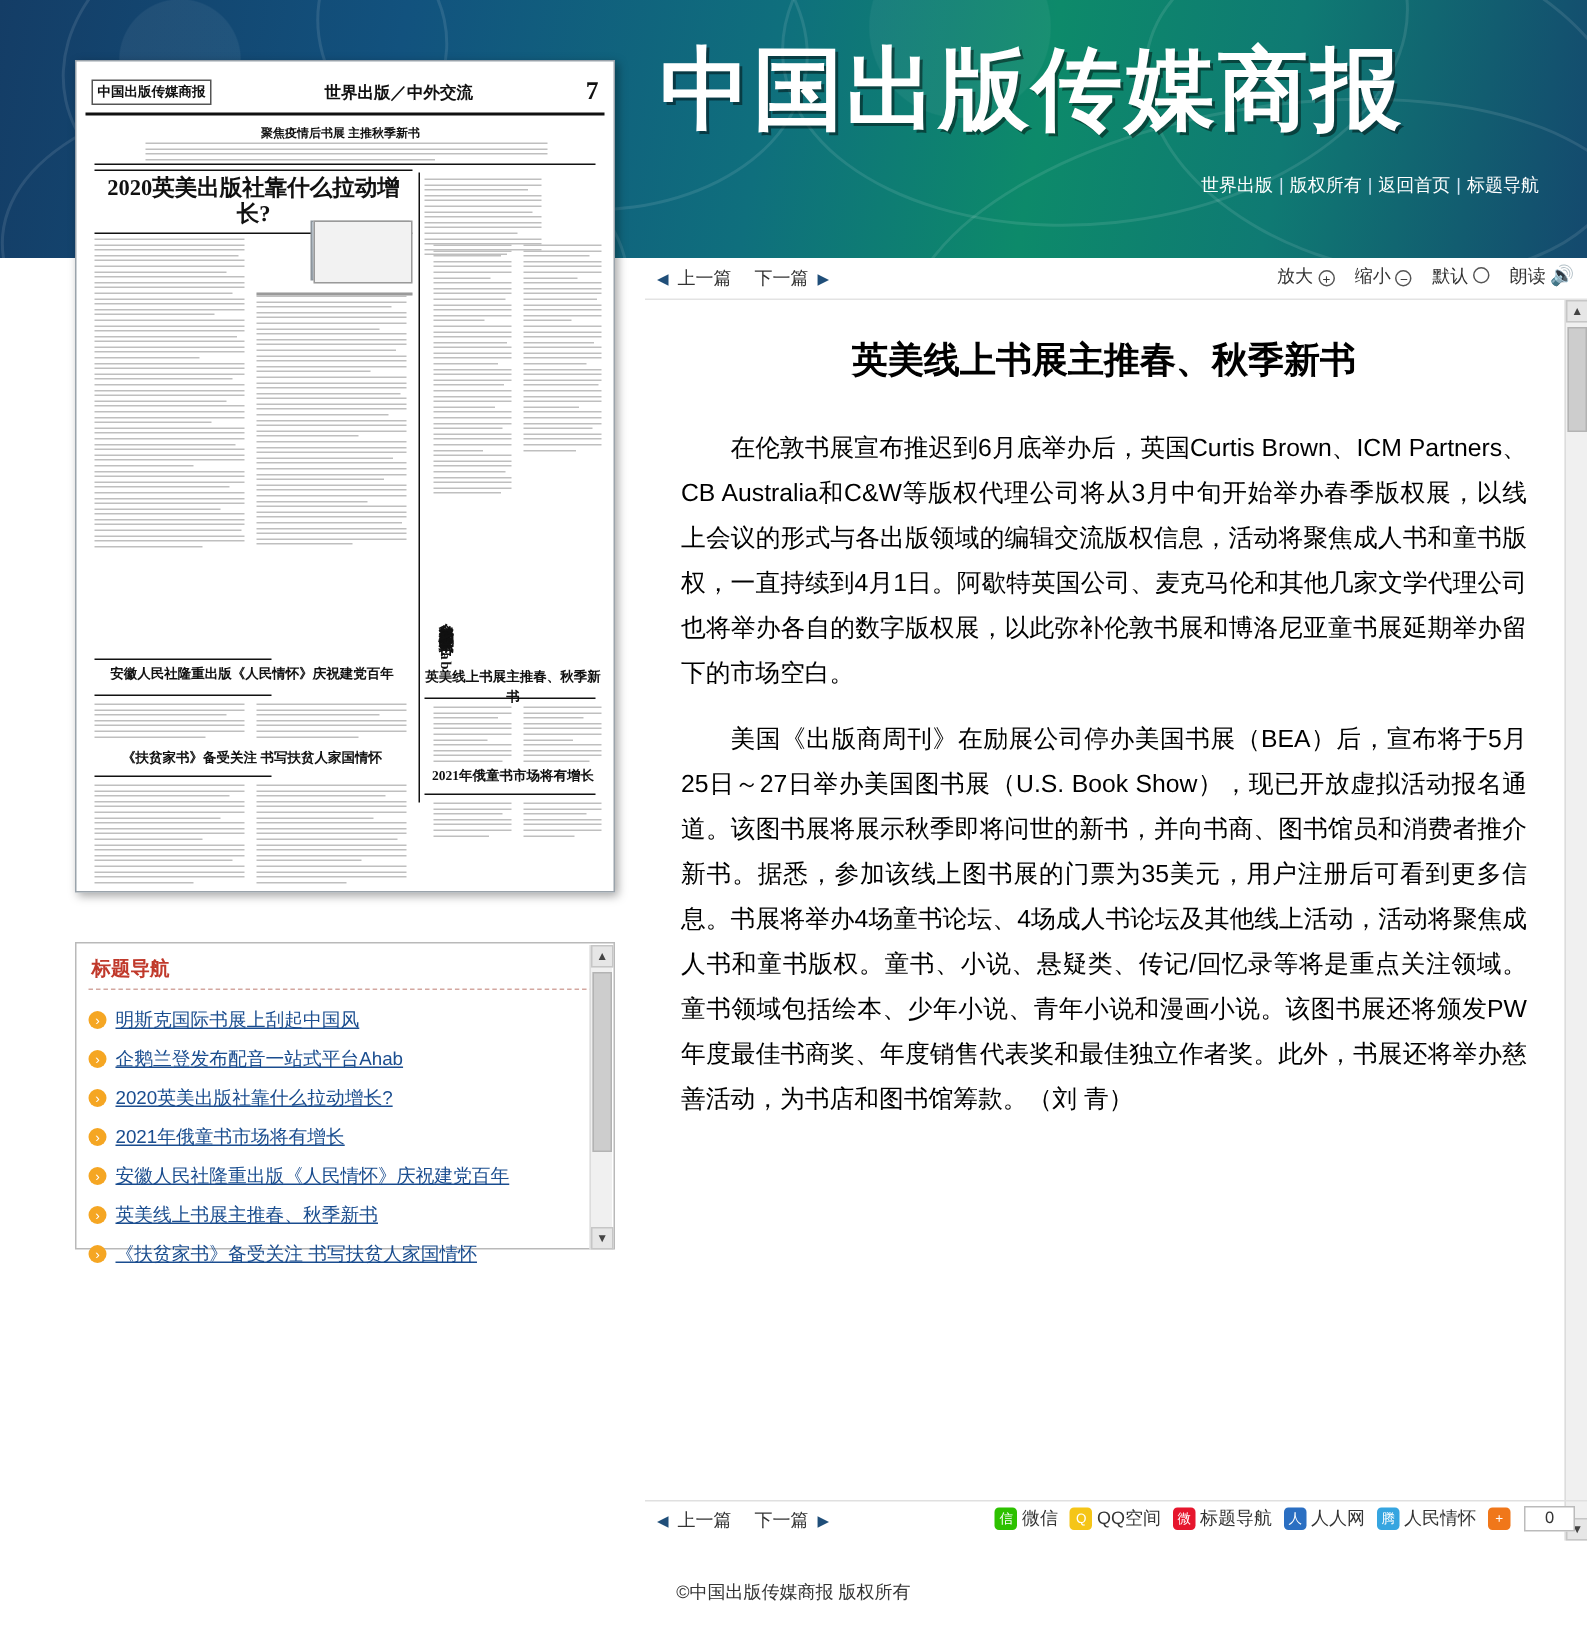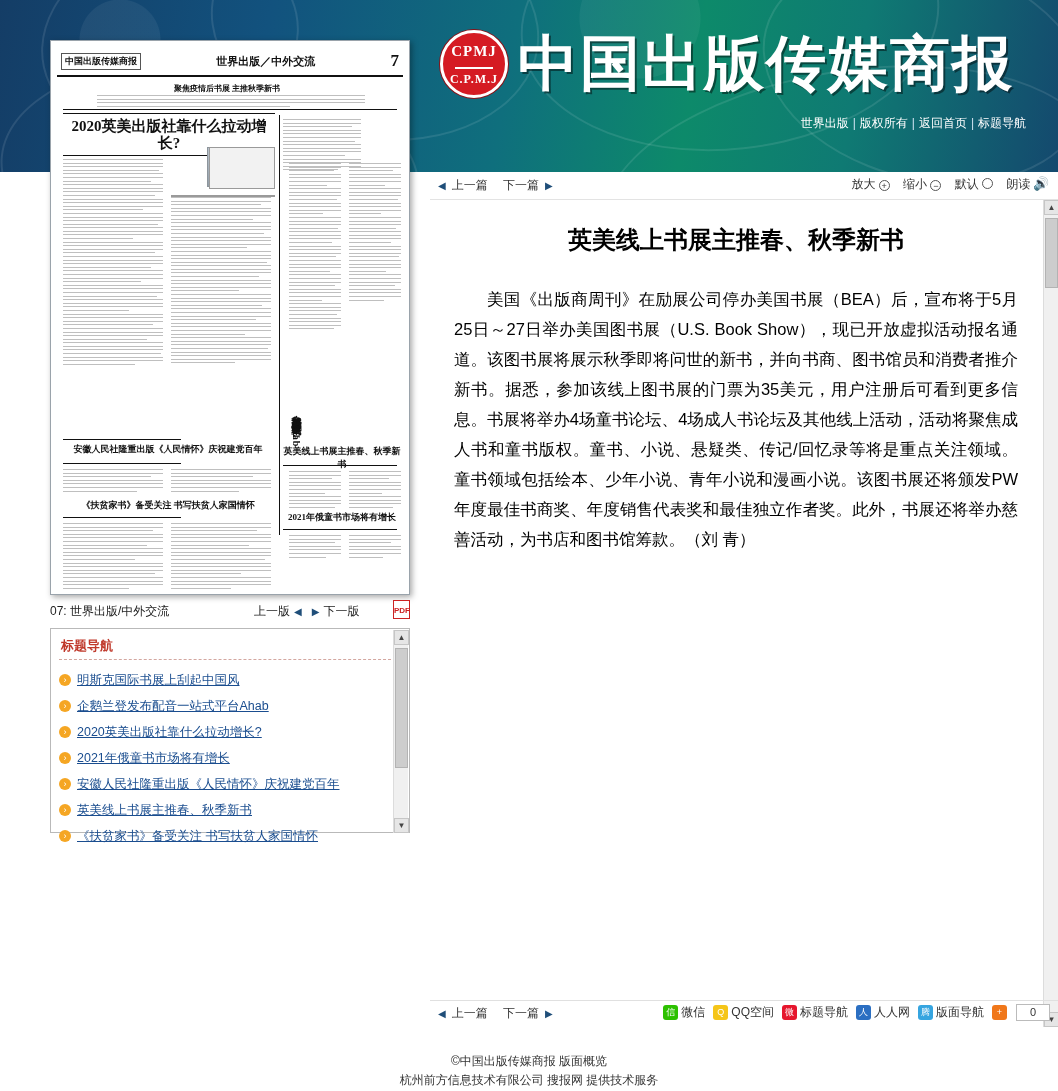--- a/index.html
+++ b/index.html
@@ -401,25 +401,20 @@
 
   <div class="topband">
     <div class="swirl s1"></div>
     <div class="swirl s2"></div>
     <div class="swirl s3"></div>
     <div class="swirl s4"></div>
     <div class="swirl s5"></div>
     <div class="swirl s6"></div>
 
     <div class="masthead">
-      <div class="logo-badge">
-        <div class="lb-top">CPMJ</div>
-        <div class="lb-bar"></div>
-        <div class="lb-bot">C.P.M.J</div>
-      </div>
       <div class="paper-title">中国出版传媒商报</div>
     </div>
 
     <div class="topnav">
       <a href="#">世界出版</a><span class="sep">|</span><a href="#">版权所有</a><span class="sep">|</span><a href="#">返回首页</a><span class="sep">|</span><a href="#">标题导航</a>
     </div>
   </div>
 
 
   <div class="readpane">
@@ -436,20 +431,21 @@
           <span class="circ">−</span></span>
         <span class="item"><span>默认</span>
           <span class="circ"></span></span>
         <span class="item"><span>朗读</span>
           <span class="spk">🔊</span></span>
       </div>
     </div>
 
     <div class="article">
       <div class="art-title">英美线上书展主推春、秋季新书</div>
+      <p class="art-p">在伦敦书展宣布推迟到6月底举办后，英国Curtis Brown、ICM Partners、CB Australia和C&amp;W等版权代理公司将从3月中旬开始举办春季版权展，以线上会议的形式与各出版领域的编辑交流版权信息，活动将聚焦成人书和童书版权，一直持续到4月1日。阿歇特英国公司、麦克马伦和其他几家文学代理公司也将举办各自的数字版权展，以此弥补伦敦书展和博洛尼亚童书展延期举办留下的市场空白。</p>
       <p class="art-p">美国《出版商周刊》在励展公司停办美国书展（BEA）后，宣布将于5月25日～27日举办美国图书展（U.S. Book Show），现已开放虚拟活动报名通道。该图书展将展示秋季即将问世的新书，并向书商、图书馆员和消费者推介新书。据悉，参加该线上图书展的门票为35美元，用户注册后可看到更多信息。书展将举办4场童书论坛、4场成人书论坛及其他线上活动，活动将聚焦成人书和童书版权。童书、小说、悬疑类、传记/回忆录等将是重点关注领域。童书领域包括绘本、少年小说、青年小说和漫画小说。该图书展还将颁发PW年度最佳书商奖、年度销售代表奖和最佳独立作者奖。此外，书展还将举办慈善活动，为书店和图书馆筹款。（刘 青）</p>
     </div>
 
     <div class="vscroll">
       <div class="up">▲</div>
       <div class="thumb"></div>
       <div class="down">▼</div>
     </div>
   </div>
 
@@ -470,21 +466,21 @@
       <span class="sh">
         <span class="ico" style="background:#e6162d">微</span>
         <span>标题导航</span>
       </span>
       <span class="sh">
         <span class="ico" style="background:#2b6fc2">人</span>
         <span>人人网</span>
       </span>
       <span class="sh">
         <span class="ico" style="background:#36a5e0">腾</span>
-        <span>版面导航</span>
+        <span>人民情怀</span>
       </span>
       <span class="sh">
         <span class="ico" style="background:#f0771a">+</span>
       </span>
       <span class="cnt">0</span>
     </div>
   </div>
 
   <div class="pageimg">
     <div class="pi-inner">
@@ -851,28 +847,20 @@
         <div class="pi-line" style="width:80%"></div>
           <div class="pi-line" style="width:100%"></div>
         <div class="pi-line" style="width:100%"></div>
           <div class="pi-line" style="width:100%"></div>
         <div class="pi-line" style="width:66%"></div>
       </div>
 
     </div>
   </div>
 
-  <div class="metarow">
-    <span class="pgname">07: 世界出版/中外交流</span>
-    <span class="pvnav">
-      <a href="#">上一版</a><span class="tri-l">◀</span>
-      &nbsp;&nbsp;<span class="tri-r">▶</span><a href="#">下一版</a>
-    </span>
-    <span class="pdf-ico">PDF</span>
-  </div>
 
   <div class="navbox">
     <div class="navbox-title">标题导航</div>
     <div class="navbox-rule"></div>
     <div class="navlist">
       <div class="li">
         <span class="bullet">›</span>
         <a href="#">明斯克国际书展上刮起中国风</a>
       </div>
       <div class="li">
@@ -901,17 +889,16 @@
       </div>
     </div>
     <div class="navscroll">
       <div class="up">▲</div>
       <div class="thumb"></div>
       <div class="down">▼</div>
     </div>
   </div>
 
   <div class="footer">
-    <div>©中国出版传媒商报 版面概览</div>
-    <div>杭州前方信息技术有限公司 搜报网 提供技术服务</div>
+    <div>©中国出版传媒商报 版权所有</div>
   </div>
 
 </div>
 
 </body></html>

